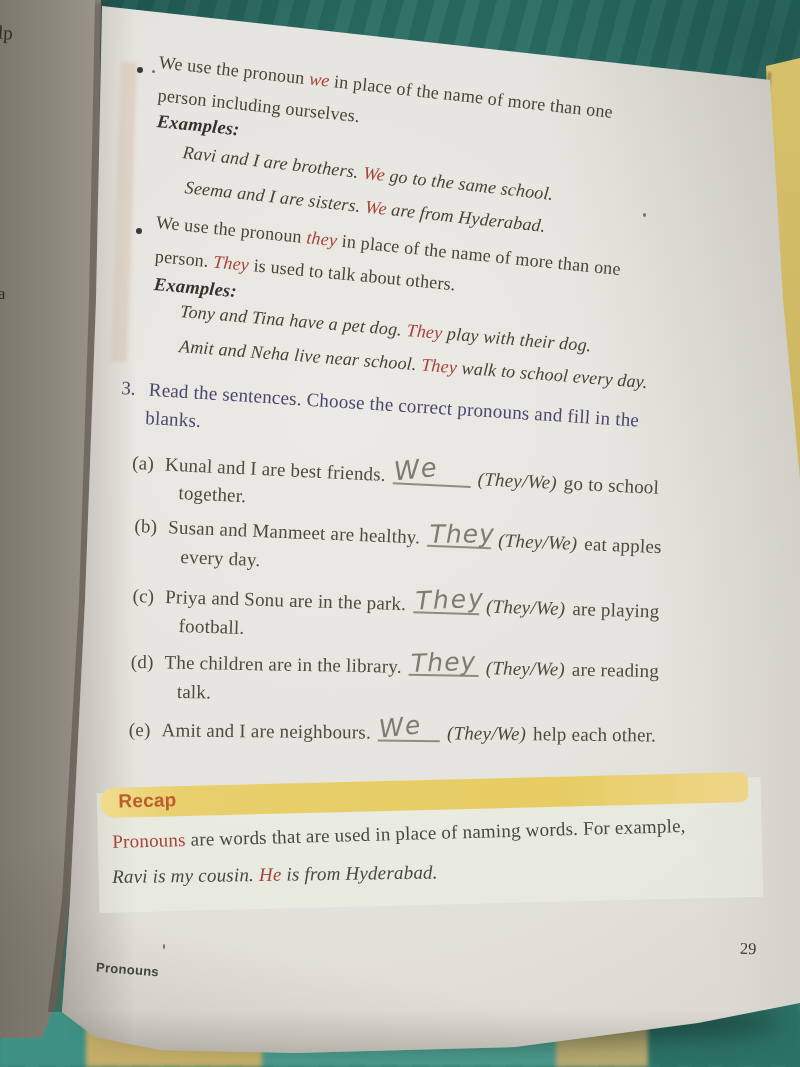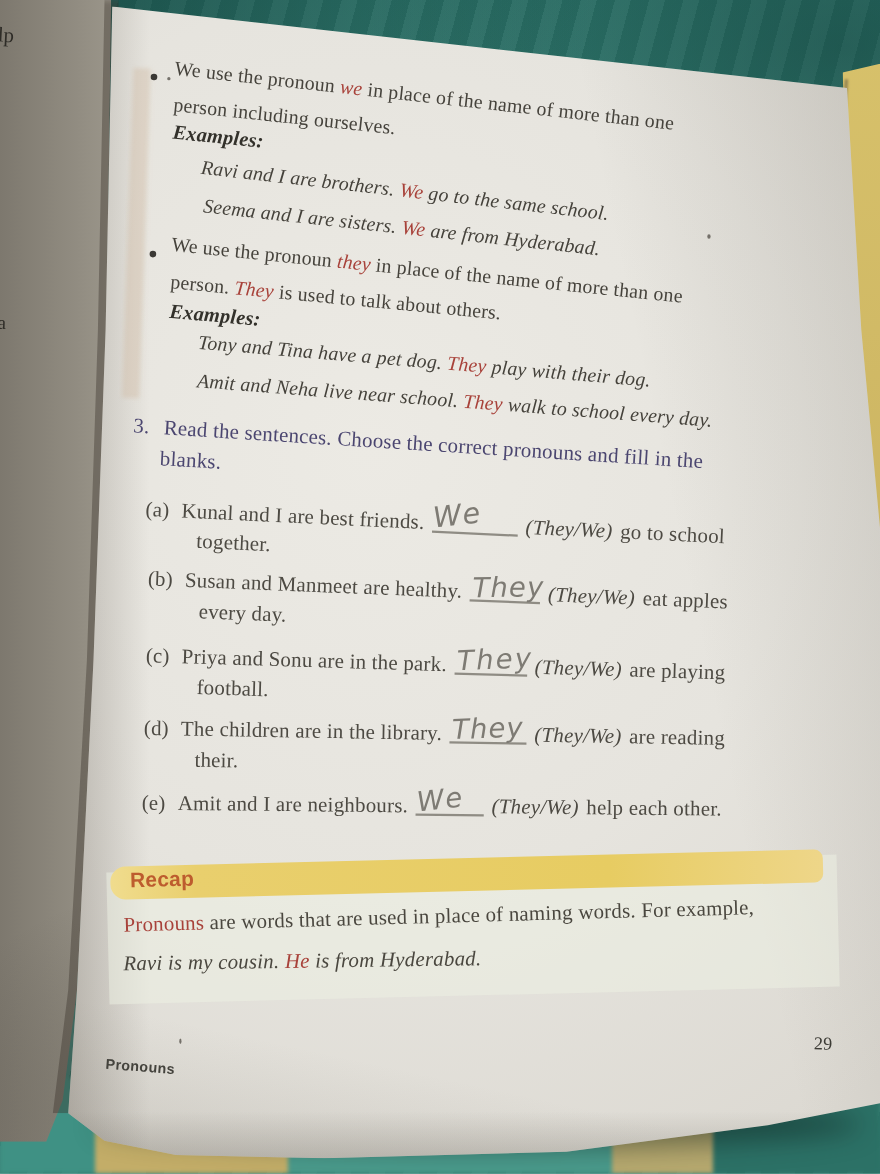--- a/index.html
+++ b/index.html
@@ -170,21 +170,21 @@
     <div class="ln item" style="left:181px;top:546px;transform:rotate(2.3deg);">every day.</div>
 
     <div class="ln item" style="left:133px;top:583px;transform:rotate(1.7deg);">
       <span class="ilabel">(c)</span><span class="ibefore">Priya and Sonu are in the park.</span><span class="blank" style="width:66px;"><span class="hw" style="transform:rotate(-4deg);letter-spacing:2px;">They</span></span><span class="opts">(They/We)</span><span class="iafter">are playing</span>
     </div>
     <div class="ln item" style="left:179px;top:615px;transform:rotate(1.7deg);">football.</div>
 
     <div class="ln item" style="left:131px;top:649px;transform:rotate(1deg);">
       <span class="ilabel">(d)</span><span class="ibefore">The children are in the library.</span><span class="blank" style="width:70px;"><span class="hw" style="transform:rotate(-3deg);">They</span></span><span class="opts">(They/We)</span><span class="iafter">are reading</span>
     </div>
-    <div class="ln item" style="left:177px;top:681px;transform:rotate(1deg);">their.</div>
+    <div class="ln item" style="left:177px;top:681px;transform:rotate(1deg);">talk.</div>
 
     <div class="ln item" style="left:129px;top:717px;transform:rotate(0.6deg);">
       <span class="ilabel">(e)</span><span class="ibefore">Amit and I are neighbours.</span><span class="blank" style="width:62px;"><span class="hw" style="transform:rotate(-7deg);">We</span></span><span class="opts">(They/We)</span><span class="iafter">help each other.</span>
     </div>
 
     <div class="recap-panel"></div>
     <div class="recap-banner">
       <span class="title">Recap</span>
     </div>
     <div class="ln recapline" style="left:112px;top:831px;transform:rotate(-1.6deg);"><span class="seg-red">Pronouns</span><span class="seg-plain"> are words that are used in place of naming words. For example,</span></div>

